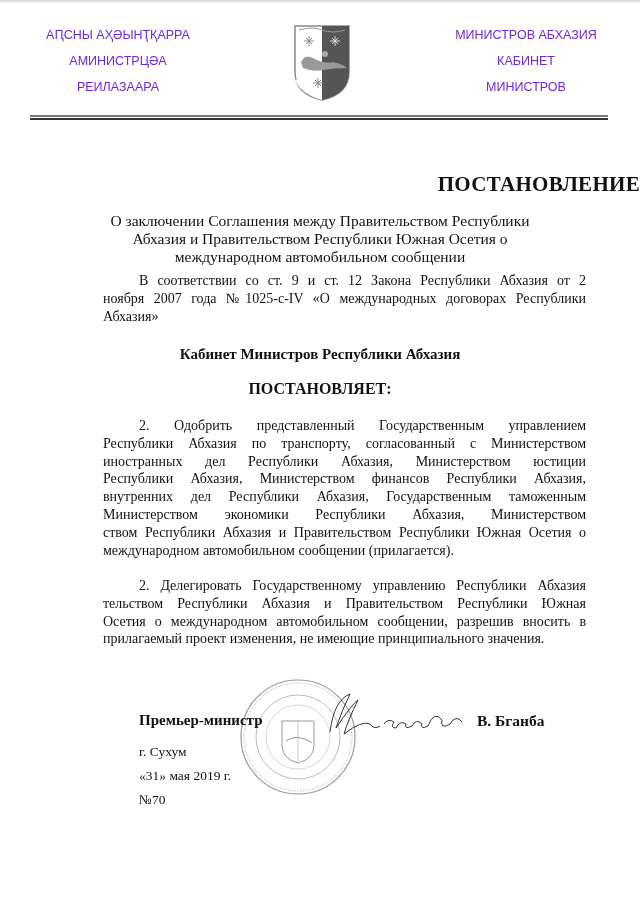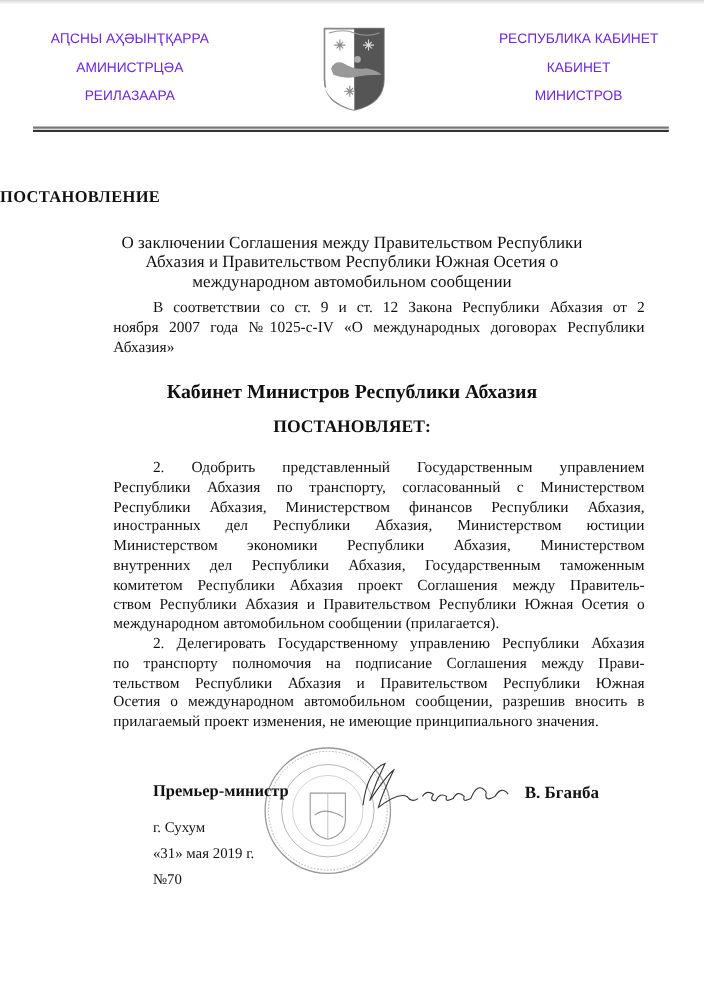--- a/index.html
+++ b/index.html
@@ -9,27 +9,27 @@
     }
     .topshadow { position: absolute; left: 0; top: 0; width: 640px; height: 4px; background: linear-gradient(#d8d8d8, #fff); }
     .hdr-col { position: absolute; top: 26px; width: 200px; font-family: "Liberation Sans", sans-serif; font-size: 12.5px; color: #6d28d9; text-align: center; }
     .hdr-col div { height: 26px; line-height: 18px; }
     .hdr-left { left: 18px; }
     .hdr-right { left: 426px; }
     .emblem { position: absolute; left: 293px; top: 24px; width: 58px; height: 78px; }
     .rule { position: absolute; left: 30px; width: 578px; }
     .rule1 { top: 115px; height: 1.5px; background: #777; }
     .rule2 { top: 118px; height: 2px; background: #333; }
-    .title { position: absolute; top: 172px; left: 0; width: 640px; text-align: left; font-weight: bold; font-size: 15px; letter-spacing: 0.3px; }
+    .title { position: absolute; top: 172px; left: 0; width: 640px; text-align: right; font-weight: bold; font-size: 21px; letter-spacing: 0.3px; }
     .subtitle { position: absolute; top: 212px; left: 90px; width: 460px; text-align: center; font-weight: normal; font-size: 15.5px; line-height: 18px; }
     .para { position: absolute; left: 103px; width: 483px; font-size: 14px; line-height: 17.8px; }
     .line { display: block; text-align: justify; text-align-last: justify; white-space: nowrap; height: 17.8px; }
     .line.last { text-align-last: left; }
     .line.indent { text-indent: 36px; }
-    .center-bold { position: absolute; left: 0; width: 640px; text-align: center; font-weight: bold; font-size: 18px; }
+    .center-bold { position: absolute; left: 0; width: 640px; text-align: center; font-weight: bold; font-size: 15px; }
     .sig-title { position: absolute; left: 139px; top: 712px; font-weight: bold; font-size: 15px; }
     .sig-name { position: absolute; left: 477px; top: 712px; font-weight: bold; font-size: 15.5px; }
     .meta { position: absolute; left: 139px; font-size: 13.5px; }
     .seal { position: absolute; left: 238px; top: 677px; width: 120px; height: 120px; }
     .signature { position: absolute; left: 322px; top: 690px; width: 150px; height: 50px; }
   </style>
 </head>
 <body>
 
 <div class="topshadow"></div>
@@ -52,21 +52,21 @@
       <path d="M39 14 l6 6 M45 14 l-6 6 M42 12 v10 M37 17 h10"></path>
     </g>
   <g stroke="#888" stroke-width="1">
       <path d="M22 56 l6 6 M28 56 l-6 6 M25 54 v10 M20 59 h10"></path>
     </g>
   <path d="M8 38 Q12 30 20 34 Q30 40 40 38 Q50 40 54 44 Q40 44 30 46 Q20 48 10 44 Z" fill="#999"></path>
   <circle cx="32" cy="30" r="3" fill="#aaa"></circle>
 </svg>
 
 <div class="hdr-col hdr-right">
-  <div>РЕСПУБЛИКА КАБИНЕТ</div>
+  <div>МИНИСТРОВ АБХАЗИЯ</div>
   <div>КАБИНЕТ</div>
   <div>МИНИСТРОВ</div>
 </div>
 
 <div class="rule rule1"></div>
 <div class="rule rule2"></div>
 
 <div class="title">ПОСТАНОВЛЕНИЕ</div>
 
 <div class="subtitle">
@@ -80,32 +80,30 @@
   <span class="line">ноября 2007 года №1025-с-IV «О международных договорах Республики</span>
   <span class="line last">Абхазия»</span>
 </div>
 
 <div class="center-bold" style="top:346px;">Кабинет Министров Республики Абхазия</div>
 <div class="center-bold" style="top:380px;font-size:16px;">ПОСТАНОВЛЯЕТ:</div>
 
 <div class="para" style="top:417px;">
   <span class="line indent">2. Одобрить представленный Государственным управлением</span>
   <span class="line">Республики Абхазия по транспорту, согласованный с Министерством</span>
+  <span class="line">иностранных дел Республики Абхазия, Министерством юстиции</span>
   <span class="line">Республики Абхазия, Министерством финансов Республики Абхазия,</span>
-  <span class="line">иностранных дел Республики Абхазия, Министерством юстиции</span>
+  <span class="line">внутренних дел Республики Абхазия, Государственным таможенным</span>
   <span class="line">Министерством экономики Республики Абхазия, Министерством</span>
-  <span class="line">внутренних дел Республики Абхазия, Государственным таможенным</span>
-  <span class="line">комитетом Республики Абхазия проект Соглашения между Правитель-</span>
   <span class="line">ством Республики Абхазия и Правительством Республики Южная Осетия о</span>
   <span class="line last">международном автомобильном сообщении (прилагается).</span>
 </div>
 
 <div class="para" style="top:577px;">
   <span class="line indent">2. Делегировать Государственному управлению Республики Абхазия</span>
-  <span class="line">по транспорту полномочия на подписание Соглашения между Прави-</span>
   <span class="line">тельством Республики Абхазия и Правительством Республики Южная</span>
   <span class="line">Осетия о международном автомобильном сообщении, разрешив вносить в</span>
   <span class="line last">прилагаемый проект изменения, не имеющие принципиального значения.</span>
 </div>
 
 <svg class="seal" viewBox="0 0 120 120">
   <circle cx="60" cy="60" r="57" fill="none" stroke="#999" stroke-width="1.2"></circle>
   <circle cx="60" cy="60" r="54" fill="none" stroke="#aaa" stroke-width="0.8" stroke-dasharray="1.5 1.5"></circle>
   <circle cx="60" cy="60" r="42" fill="none" stroke="#aaa" stroke-width="0.8"></circle>
   <circle cx="60" cy="60" r="32" fill="none" stroke="#bbb" stroke-width="0.6"></circle>

